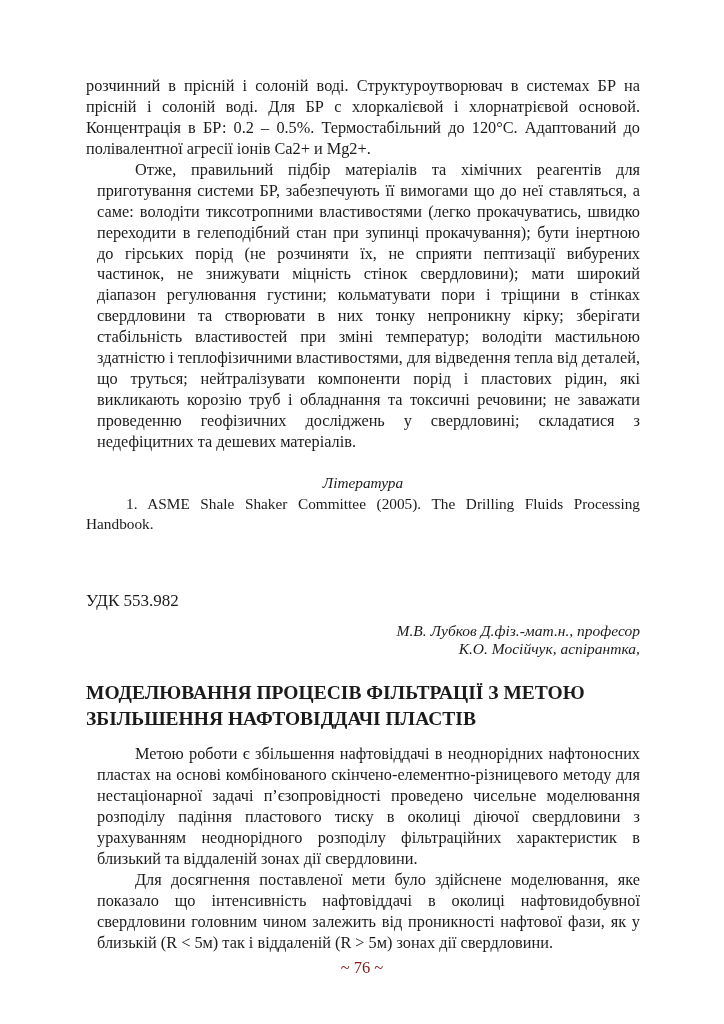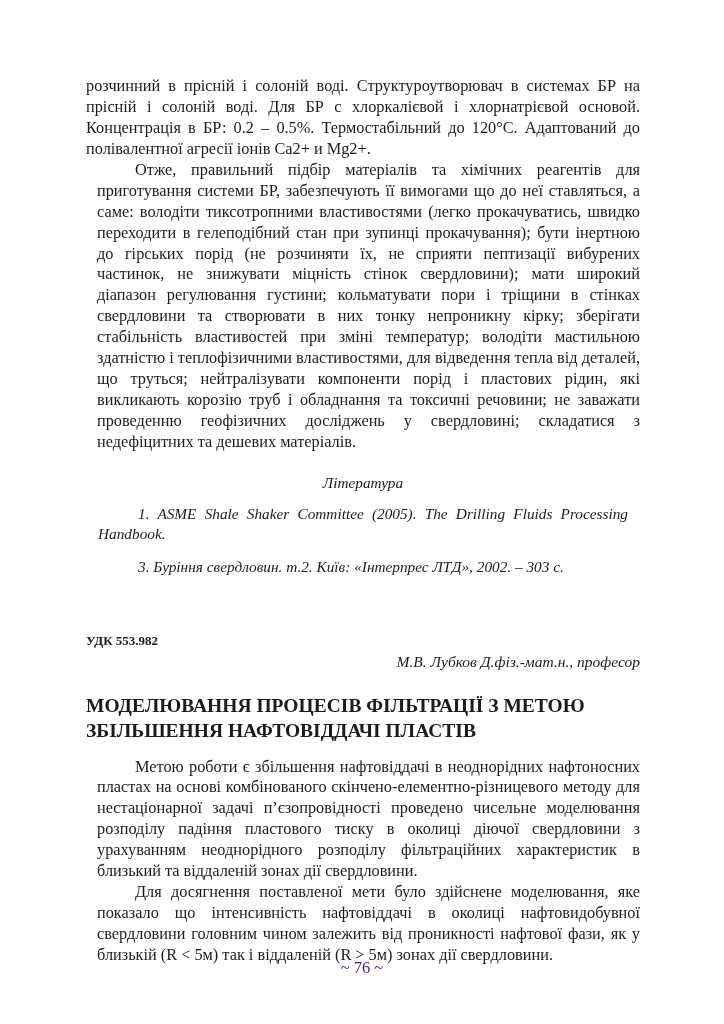--- a/index.html
+++ b/index.html
@@ -28,35 +28,34 @@
   .no-indent { text-indent: 0; }
 
   .literature { margin-top: 21px; }
   .lit-heading {
     font-style: italic;
     text-align: center;
     font-size: 15.3px;
     margin: 12px 0 2px 0;
   }
   .lit-item {
-    font-style: italic;
     font-size: 15.3px;
     line-height: 1.33;
     text-align: justify;
     text-indent: 40px;
-    margin: 12px;
+    margin: 0;
   }
 
   .udc {
     margin: 56px 0 0 0;
-    font-weight: bold;
-    font-size: 13px;
+    font-weight: normal;
+    font-size: 17px;
   }
   .authors {
-    margin-top: 4px;
+    margin-top: 11px;
     text-align: right;
     font-style: italic;
     font-size: 15.5px;
     line-height: 1.22;
   }
   .author-line { margin: 0; }
 
   .title {
     margin: 21px 0 13px 0;
     text-align: left;
@@ -65,42 +64,42 @@
     line-height: 1.3;
   }
 
   .page-number {
     position: absolute;
     bottom: 46px;
     left: 0;
     width: 100%;
     text-align: center;
     font-size: 16.5px;
-    color: #4c1d95;
+    color: #7f1d1d;
   }
 </style>
 </head>
 <body>
 
 <div class="page">
 
   <p class="body-text no-indent">розчинний в прісній і солоній воді. Структуроутворювач в системах БР на прісній і солоній воді. Для БР с хлоркалієвой і хлорнатрієвой основой. Концентрація в БР: 0.2 – 0.5%. Термостабільний до 120°С. Адаптований до полівалентної агресії іонів Ca2+ и Mg2+.</p>
 
   <p class="body-text indent">Отже, правильний підбір матеріалів та хімічних реагентів для приготування системи БР, забезпечують її вимогами що до неї ставляться, а саме: володіти тиксотропними властивостями (легко прокачуватись, швидко переходити в гелеподібний стан при зупинці прокачування); бути інертною до гірських порід (не розчиняти їх, не сприяти пептизації вибурених частинок, не знижувати міцність стінок свердловини); мати широкий діапазон регулювання густини; кольматувати пори і тріщини в стінках свердловини та створювати в них тонку непроникну кірку; зберігати стабільність властивостей при зміні температур; володіти мастильною здатністю і теплофізичними властивостями, для відведення тепла від деталей, що труться; нейтралізувати компоненти порід і пластових рідин, які викликають корозію труб і обладнання та токсичні речовини; не заважати проведенню геофізичних досліджень у свердловині; складатися з недефіцитних та дешевих матеріалів.</p>
 
   <div class="literature">
     <p class="lit-heading">Література</p>
     <p class="lit-item">1. ASME Shale Shaker Committee (2005). The Drilling Fluids Processing Handbook.</p>
-    <p class="lit-item">3. Буріння свердловин. т.2. Київ: «Інтерпрес ЛТД», 2002. – 303 с.</p>
   </div>
 
   <p class="udc">УДК 553.982</p>
 
   <div class="authors">
     <p class="author-line">М.В. Лубков Д.фіз.-мат.н., професор</p>
+    <p class="author-line">К.О. Мосійчук, аспірантка,</p>
   </div>
 
   <h1 class="title">МОДЕЛЮВАННЯ ПРОЦЕСІВ ФІЛЬТРАЦІЇ З МЕТОЮ ЗБІЛЬШЕННЯ НАФТОВІДДАЧІ ПЛАСТІВ</h1>
 
   <p class="body-text indent">Метою роботи є збільшення нафтовіддачі в неоднорідних нафтоносних пластах на основі комбінованого скінчено-елементно-різницевого методу для нестаціонарної задачі п’єзопровідності проведено чисельне моделювання розподілу падіння пластового тиску в околиці діючої свердловини з урахуванням неоднорідного розподілу фільтраційних характеристик в близький та віддаленій зонах дії свердловини.</p>
 
   <p class="body-text indent"><span>Для досягнення поставленої мети було здійснене моделювання, яке показало що інтенсивність нафтовіддачі в околиці нафтовидобувної свердловини головним чином залежить від проникності нафтової фази, як у близькій (R</span><span> &lt; 5м) так і віддаленій (R</span><span> &gt; 5м) зонах дії свердловини.</span></p>
 
   <div class="page-number">~ 76 ~</div>
 

